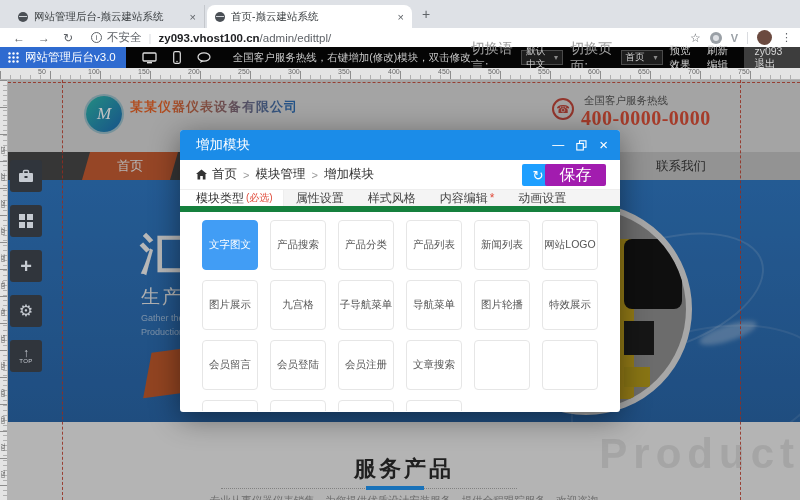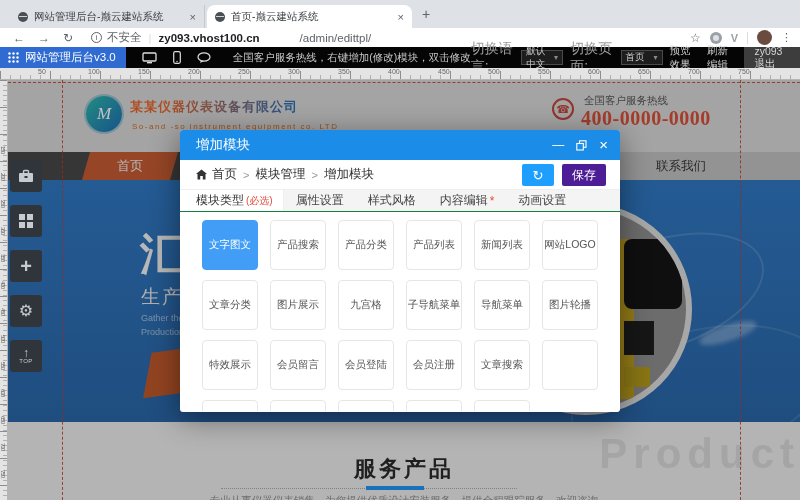--- a/index.html
+++ b/index.html
@@ -17,21 +17,21 @@
   .newtab-btn { position:absolute; left:422px; top:6px; font-size:14px; color:#5f6368; }
   .favicon { width:10px; height:10px; border-radius:50%; background:#4a4f55; flex:0 0 10px; position:relative; }
   .favicon::after { content:""; position:absolute; left:1px; top:4px; width:8px; height:1.5px; background:#cfd3d8; }
 
   .addrbar { position:absolute; left:0; top:28px; width:800px; height:19px; background:#fff; display:flex; align-items:center; font-size:11.5px; color:#5f6368; }
   .nav-ic { font-size:12px; color:#5f6368; margin-left:13px; }
   .info-circle { width:11px; height:11px; border:1px solid #5f6368; border-radius:50%; font-size:8px; line-height:9px; text-align:center; margin-left:18px; color:#5f6368; }
   .sec-text { margin-left:5px; }
   .addr-div { color:#dadce0; margin:0 7px; }
   .url-host { color:#202124; font-weight:bold; }
-  .url-path { color:#5f6368;padding-left:40px; }
+  .url-path { color:#5f6368; }
   .addr-right { position:absolute; right:8px; display:flex; align-items:center; gap:9px; }
   .star { font-size:12px; color:#5f6368; }
   .ext-circle { width:12px; height:12px; border-radius:50%; background:#9aa0a6; position:relative; }
   .ext-circle::after { content:""; position:absolute; inset:3px; border-radius:50%; background:#dfe1e5; }
   .v-icon { color:#9aa0a6; font-weight:bold; font-size:11px; }
   .addr-sep { width:1px; height:12px; background:#dadce0; }
   .avatar { width:15px; height:15px; border-radius:50%; background:#6b4a3f; }
   .dots { font-size:11px; color:#5f6368; letter-spacing:0; }
 
   
@@ -117,22 +117,22 @@
   .modal { position:absolute; left:180px; top:130px; width:440px; height:282px; z-index:10; background:#fff; border-radius:3px; box-shadow:0 6px 30px rgba(0,0,0,.45); overflow:hidden; }
   .modal-header { height:30px; background:#1b8ce8; display:flex; align-items:center; padding:0 12px 0 16px; }
   .modal-title { color:#fff; font-size:13.5px; }
   .win-controls { margin-left:auto; display:flex; align-items:center; gap:12px; color:#fff; }
   .win-min { font-size:12px; line-height:10px; }
   .win-close { font-size:15px; line-height:12px; }
   .crumb-row { position:relative; height:30px; border-bottom:1px solid #eee; display:flex; align-items:center; padding:0 16px; font-size:12.5px; color:#333; }
   .crumb-sep { color:#999; margin:0 6px; font-size:11px; }
   .crumb-home { margin-right:5px; display:flex; align-items:center; }
   .refresh-btn { position:absolute; right:66px; top:4px; width:32px; height:22px; background:#1E9FFF; border-radius:2px; color:#fff; font-size:13px; display:flex; align-items:center; justify-content:center; }
-  .save-btn { position:absolute; right:14px; top:4px; width:44px; height:22px; background:#4c1d95; border-radius:2px; color:#fff; font-size:12px; display:flex; align-items:center; justify-content:center; }
-  .modal-tabs { height:22px; background:#f4f4f4; border-bottom:1px solid #15803d; display:flex; font-size:12px; color:#444; }
+  .save-btn { position:absolute; right:14px; top:4px; width:61px; height:22px; background:#a21caf; border-radius:2px; color:#fff; font-size:16px; display:flex; align-items:center; justify-content:center; }
+  .modal-tabs { height:22px; background:#f4f4f4; border-bottom:6px solid #15803d; display:flex; font-size:12px; color:#444; }
   .mtab { display:flex; align-items:center; padding:0 12px; }
   .mtab-active { background:#fff; color:#333; padding:0 10px 0 16px; border-right:1px solid #eee; }
   .req { color:#e04b3a; font-size:10px; margin-left:2px; }
   .star-mark { color:#e04b3a; margin-left:2px; }
   .module-grid { height:199px; overflow:hidden; display:grid; grid-template-columns:repeat(6,56px); grid-auto-rows:50px; gap:10px 12px; padding:8px 22px; }
   .module-box { border:1px solid #e6e6e6; border-radius:4px; background:#fff; display:flex; align-items:center; justify-content:center; font-size:10.5px; color:#555; }
   .module-box.selected { background:#419df5; border-color:#419df5; color:#fff; }
 </style>
 </head>
 <body>
@@ -223,21 +223,20 @@
       <span class="bar-btn">预览效果</span>
       <span class="bar-btn">刷新编辑</span>
       <span class="logout-btn">zy093退出</span>
     </div>
   </div>
 
   <div class="page">
     <div class="site-header">
       <div class="logo-circle">M</div>
       <div class="company-name">某某仪器仪表设备有限公司</div>
-      <div class="company-en">So-and -so instrument equipment co. LTD</div>
       <div class="hotline">
         <div class="phone-ic">☎</div>
         <div class="hotline-label">全国客户服务热线</div>
         <div class="hotline-phone">400-0000-0000</div>
       </div>
     </div>
     <div class="site-nav">
       <div class="nav-home">
           <span>首页</span>
         </div>
@@ -382,21 +381,20 @@
           <span>动画设置</span>
         </span>
     </div>
     <div class="module-grid" id="moduleGrid">
         <div class="module-box selected">文字图文</div>
         <div class="module-box">产品搜索</div>
         <div class="module-box">产品分类</div>
         <div class="module-box">产品列表</div>
         <div class="module-box">新闻列表</div>
         <div class="module-box">网站LOGO</div>
-        <div class="module-box">文章分类</div>
         <div class="module-box">图片展示</div>
         <div class="module-box">九宫格</div>
         <div class="module-box">子导航菜单</div>
         <div class="module-box">导航菜单</div>
         <div class="module-box">图片轮播</div>
         <div class="module-box">特效展示</div>
         <div class="module-box">会员留言</div>
         <div class="module-box">会员登陆</div>
         <div class="module-box">会员注册</div>
         <div class="module-box">文章搜索</div>

